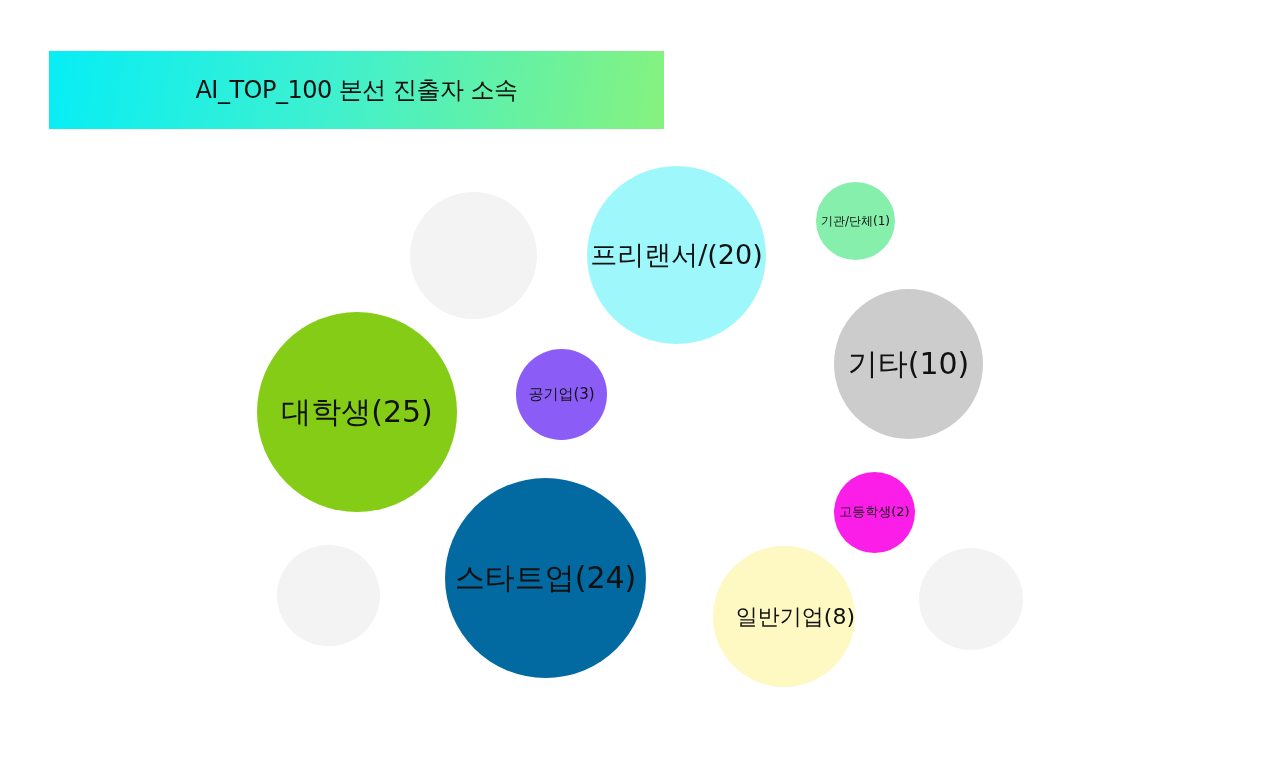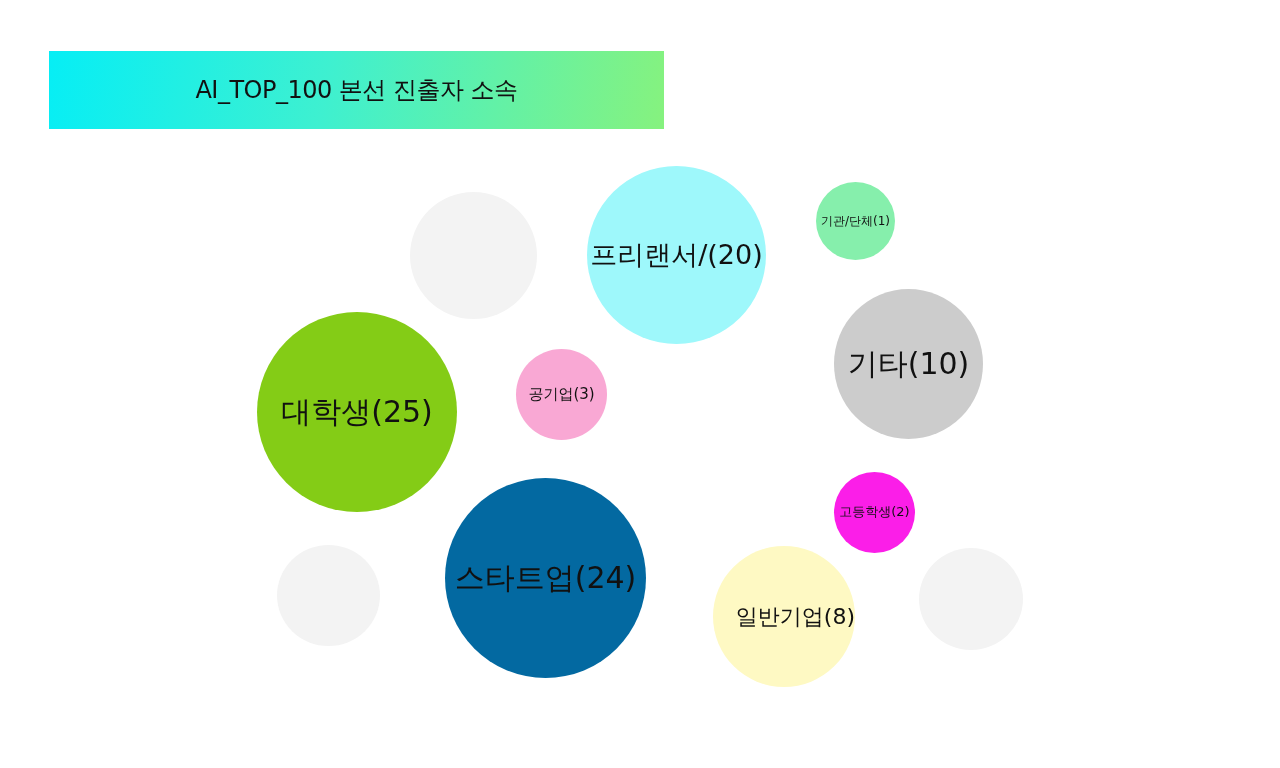--- a/index.html
+++ b/index.html
@@ -83,21 +83,21 @@
   <div class="bubble" style="left:834px; top:289px; width:149px; height:150px; background:#cccccc; font-size:30px;">
     <span class="lbl">기타</span>
     <span class="val">(10)</span>
   </div>
 
   <div class="bubble" style="left:713px; top:546px; width:142px; height:141px; background:#fef9c3; font-size:22px;justify-content:flex-end;">
     <span class="lbl">일반기업</span>
     <span class="val">(8)</span>
   </div>
 
-  <div class="bubble" style="left:516px; top:349px; width:91px; height:91px; background:#f9a8d4; font-size:15px;">
+  <div class="bubble" style="left:516px; top:349px; width:91px; height:91px; background:#8b5cf6; font-size:15px;">
     <span class="lbl">공기업</span>
     <span class="val">(3)</span>
   </div>
 
   <div class="bubble" style="left:834px; top:472px; width:81px; height:81px; background:#fb1ee8; font-size:13px;">
     <span class="lbl">고등학생</span>
     <span class="val">(2)</span>
   </div>
 
   <div class="bubble" style="left:816px; top:182px; width:79px; height:78px; background:#86efac; font-size:12px;">

